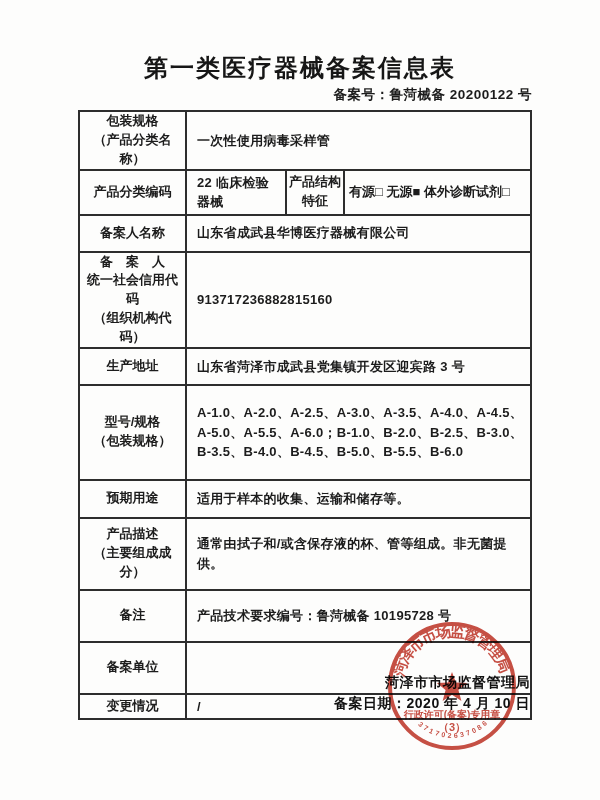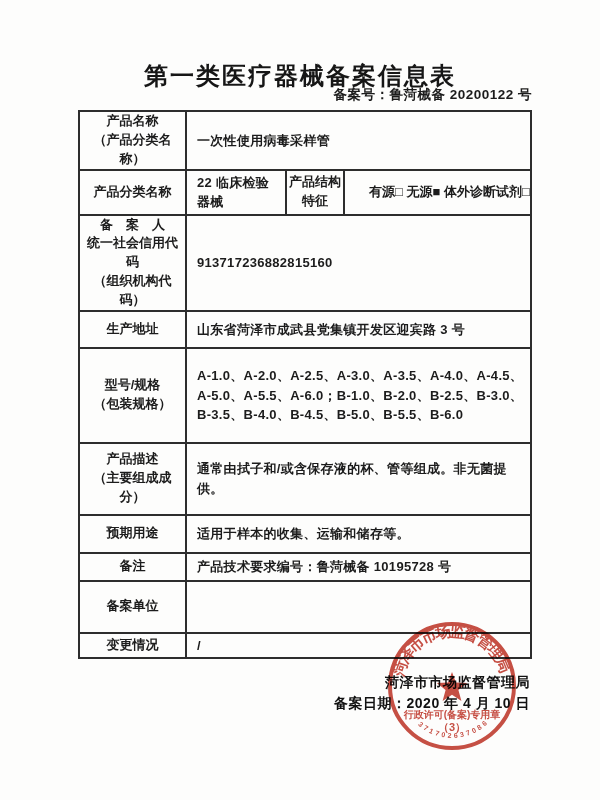--- a/index.html
+++ b/index.html
@@ -11,21 +11,21 @@
     position: relative;
     width: 600px;
     height: 800px;
     background: #fdfdfc;
     overflow: hidden;
     font-family: "Liberation Sans", sans-serif;
     color: #1c1c1c;
   }
   .doc-title {
     position: absolute;
-    top: 60px;
+    top: 52px;
     left: 0;
     width: 100%;
     text-align: center;
     font-size: 24px;
     font-weight: 700;
     letter-spacing: 2px;
     color: #161616;
   }
   .filing-no {
     position: absolute;
@@ -59,21 +59,21 @@
     line-height: 1.45;
   }
   .filing-table td.val {
     text-align: left;
     padding: 2px 6px 2px 10px;
     line-height: 1.5;
     letter-spacing: 0.3px;
   }
   .filing-table td.val.nowrap {
     white-space: nowrap;
-    padding-left: 24px;
+    padding-left: 4px;
     letter-spacing: 0;
   }
   .reg-overlay {
     position: absolute;
     top: 672px;
     left: 230px;
     width: 300px;
     text-align: right;
     font-size: 14px;
     font-weight: 600;
@@ -101,55 +101,59 @@
 
   <table class="filing-table">
     <colgroup>
       <col style="width:107px">
         <col style="width:100px">
         <col style="width:58px">
         <col style="width:187px">
     </colgroup>
     <tbody>
         <tr style="height:45px">
-      <td class="lbl">产品名称
+      <td class="lbl">包装规格
 （产品分类名称）</td>
       <td class="val" colspan="3">一次性使用病毒采样管</td>
     </tr>
     <tr style="height:38px">
-      <td class="lbl">产品分类名称</td>
+      <td class="lbl">产品分类编码</td>
       <td class="val">22 临床检验器械</td>
       <td class="lbl">产品结构特征</td>
       <td class="val nowrap">有源□ 无源■ 体外诊断试剂□</td>
+    </tr>
+    <tr style="height:37px">
+      <td class="lbl">备案人名称</td>
+      <td class="val" colspan="3">山东省成武县华博医疗器械有限公司</td>
     </tr>
     <tr style="height:57px">
       <td class="lbl">备　案　人
 统一社会信用代码
 （组织机构代码）</td>
       <td class="val" colspan="3">913717236882815160</td>
     </tr>
     <tr style="height:37px">
       <td class="lbl">生产地址</td>
       <td class="val" colspan="3">山东省菏泽市成武县党集镇开发区迎宾路 3 号</td>
     </tr>
     <tr style="height:95px">
       <td class="lbl">型号/规格
 （包装规格）</td>
       <td class="val" colspan="3">A-1.0、A-2.0、A-2.5、A-3.0、A-3.5、A-4.0、A-4.5、A-5.0、A-5.5、A-6.0；B-1.0、B-2.0、B-2.5、B-3.0、B-3.5、B-4.0、B-4.5、B-5.0、B-5.5、B-6.0</td>
     </tr>
+    <tr style="height:38px">
+      <td class="lbl">预期用途</td>
+      <td class="val" colspan="3">适用于样本的收集、运输和储存等。</td>
+    </tr>
     <tr style="height:72px">
       <td class="lbl">产品描述
 （主要组成成分）</td>
       <td class="val" colspan="3">通常由拭子和/或含保存液的杯、管等组成。非无菌提供。</td>
     </tr>
-    <tr style="height:38px">
-      <td class="lbl">预期用途</td>
-      <td class="val" colspan="3">适用于样本的收集、运输和储存等。</td>
-    </tr>
-    <tr style="height:28px">
+    <tr style="height:52px">
       <td class="lbl">备注</td>
       <td class="val" colspan="3">产品技术要求编号：鲁菏械备 10195728 号</td>
     </tr>
     <tr style="height:52px">
       <td class="lbl">备案单位</td>
       <td class="val" colspan="3"></td>
     </tr>
     <tr style="height:23px">
       <td class="lbl">变更情况</td>
       <td class="val" colspan="3">/</td>

